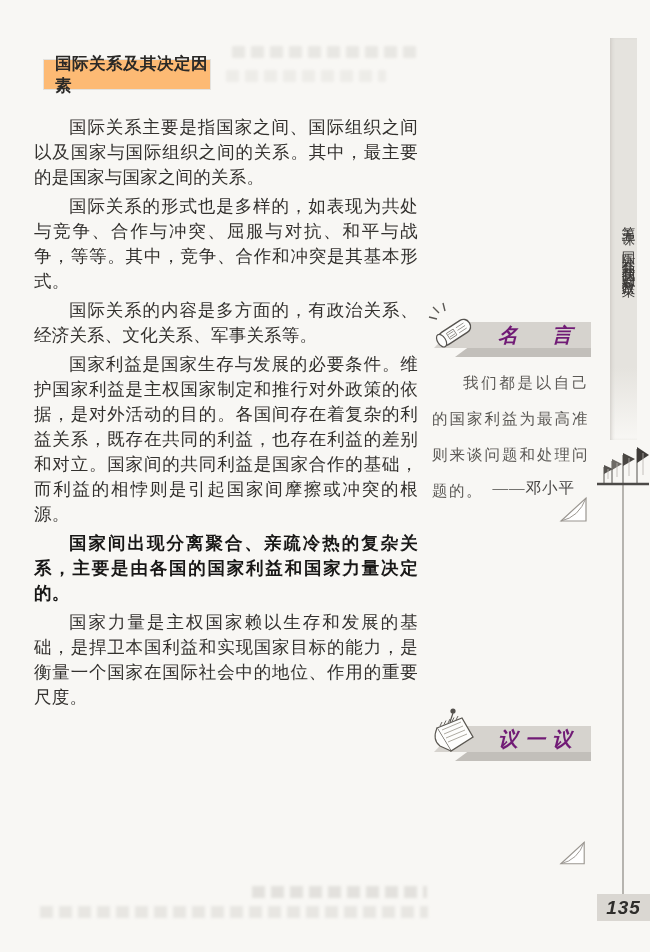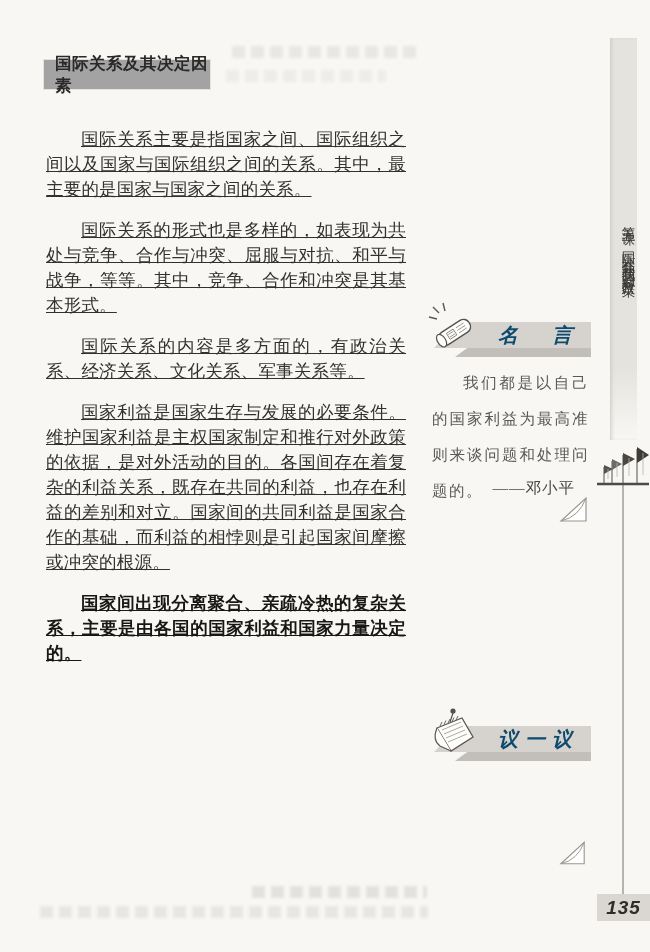--- a/index.html
+++ b/index.html
@@ -5,33 +5,33 @@
   html,body { margin:0; padding:0; background:#e9e7e3; }
   #page {
     position:relative; width:650px; height:952px; margin:0 auto;
     background:#f8f7f4;
     font-family:"Liberation Serif", serif;
     overflow:hidden;
   }
   
   .heading-box {
     position:absolute; left:44px; top:60px; width:166px; height:29px;
-    background:#a3a3a3; box-sizing:border-box;
+    background:#fdba74; box-sizing:border-box;
     display:flex; align-items:center; padding-left:11px;
     box-shadow:0 0 0 1px #e4e2de;
   }
   .heading-box span {
     font-size:16.5px; font-weight:bold; color:#2a2927; letter-spacing:.5px;
     font-family:"Liberation Sans", sans-serif;
   }
   
   .main-col { position:absolute; left:30px; top:111px; width:392px; color:#33312e; }
   .para {
-    margin:16px; text-indent:2em; font-size:17.5px; line-height:25px;
-    text-align:justify; letter-spacing:0.2px;text-decoration:underline;
+    margin:4px; text-indent:2em; font-size:17.5px; line-height:25px;
+    text-align:justify; letter-spacing:0.2px;
   }
   .para.bold { font-weight:bold; color:#181716; }
   .para.case {
     margin-top:39px; font-style:italic; font-size:16.5px; line-height:26px;
     color:#403e3b; letter-spacing:0.6px;
   }
   
   .side-tab {
     position:absolute; left:610px; top:38px; width:27px; height:402px;
     background:linear-gradient(to bottom,#e5e3de 0%,#e5e3de 82%,rgba(229,227,222,0) 100%);
@@ -52,21 +52,21 @@
   .mbox .band {
     position:absolute; left:5px; top:14px; right:0; height:26px;
     background:#d6d3ce; clip-path:polygon(0 100%,16% 0,100% 0,100% 100%);
   }
   .mbox .band2 {
     position:absolute; left:26px; top:40px; right:0; height:9px;
     background:#c2bfba; clip-path:polygon(0 100%,9% 0,100% 0,100% 100%);
   }
   .mbox .band-title {
     position:absolute; top:14px; right:12px; height:26px; line-height:26px;
-    font-size:20px; font-weight:bold; font-style:italic; color:#0c4a6e;
+    font-size:20px; font-weight:bold; font-style:italic; color:#701a75;
     letter-spacing:7px; z-index:2; white-space:nowrap;
   }
   .mbox .icon { position:absolute; left:-4px; top:-8px; z-index:3; }
   .mbox .btext {
     position:absolute; left:3px; right:2px; font-size:15.5px; line-height:36px;
     color:#5b5955; text-indent:2em; text-align:justify; letter-spacing:1.5px;
   }
   .quote-box  { top:308px; height:218px; }
   .quote-box .btext { top:57px; }
   .quote-box .attrib {
@@ -110,20 +110,21 @@
   <div class="bleed" id="bleed-b"></div>
   <div class="bleed" id="bleed-c"></div>
   <div class="bleed" id="bleed-d"></div>
 
   <div class="main-col">
     <p class="para">国际关系主要是指国家之间、国际组织之间以及国家与国际组织之间的关系。其中，最主要的是国家与国家之间的关系。</p>
     <p class="para">国际关系的形式也是多样的，如表现为共处与竞争、合作与冲突、屈服与对抗、和平与战争，等等。其中，竞争、合作和冲突是其基本形式。</p>
     <p class="para">国际关系的内容是多方面的，有政治关系、经济关系、文化关系、军事关系等。</p>
     <p class="para">国家利益是国家生存与发展的必要条件。维护国家利益是主权国家制定和推行对外政策的依据，是对外活动的目的。各国间存在着复杂的利益关系，既存在共同的利益，也存在利益的差别和对立。国家间的共同利益是国家合作的基础，而利益的相悖则是引起国家间摩擦或冲突的根源。</p>
     <p class="para bold">国家间出现分离聚合、亲疏冷热的复杂关系，主要是由各国的国家利益和国家力量决定的。</p>
+    <p class="para">国家力量是主权国家赖以生存和发展的基础，是捍卫本国利益和实现国家目标的能力，是衡量一个国家在国际社会中的地位、作用的重要尺度。</p>
   </div>
 
   <div class="side-tab">
     <div class="vwrap">
       <span>第五课</span>
         <span class="title">国际社会和我国的对外政策</span>
     </div>
   </div>
 
   <aside class="mbox quote-box">

